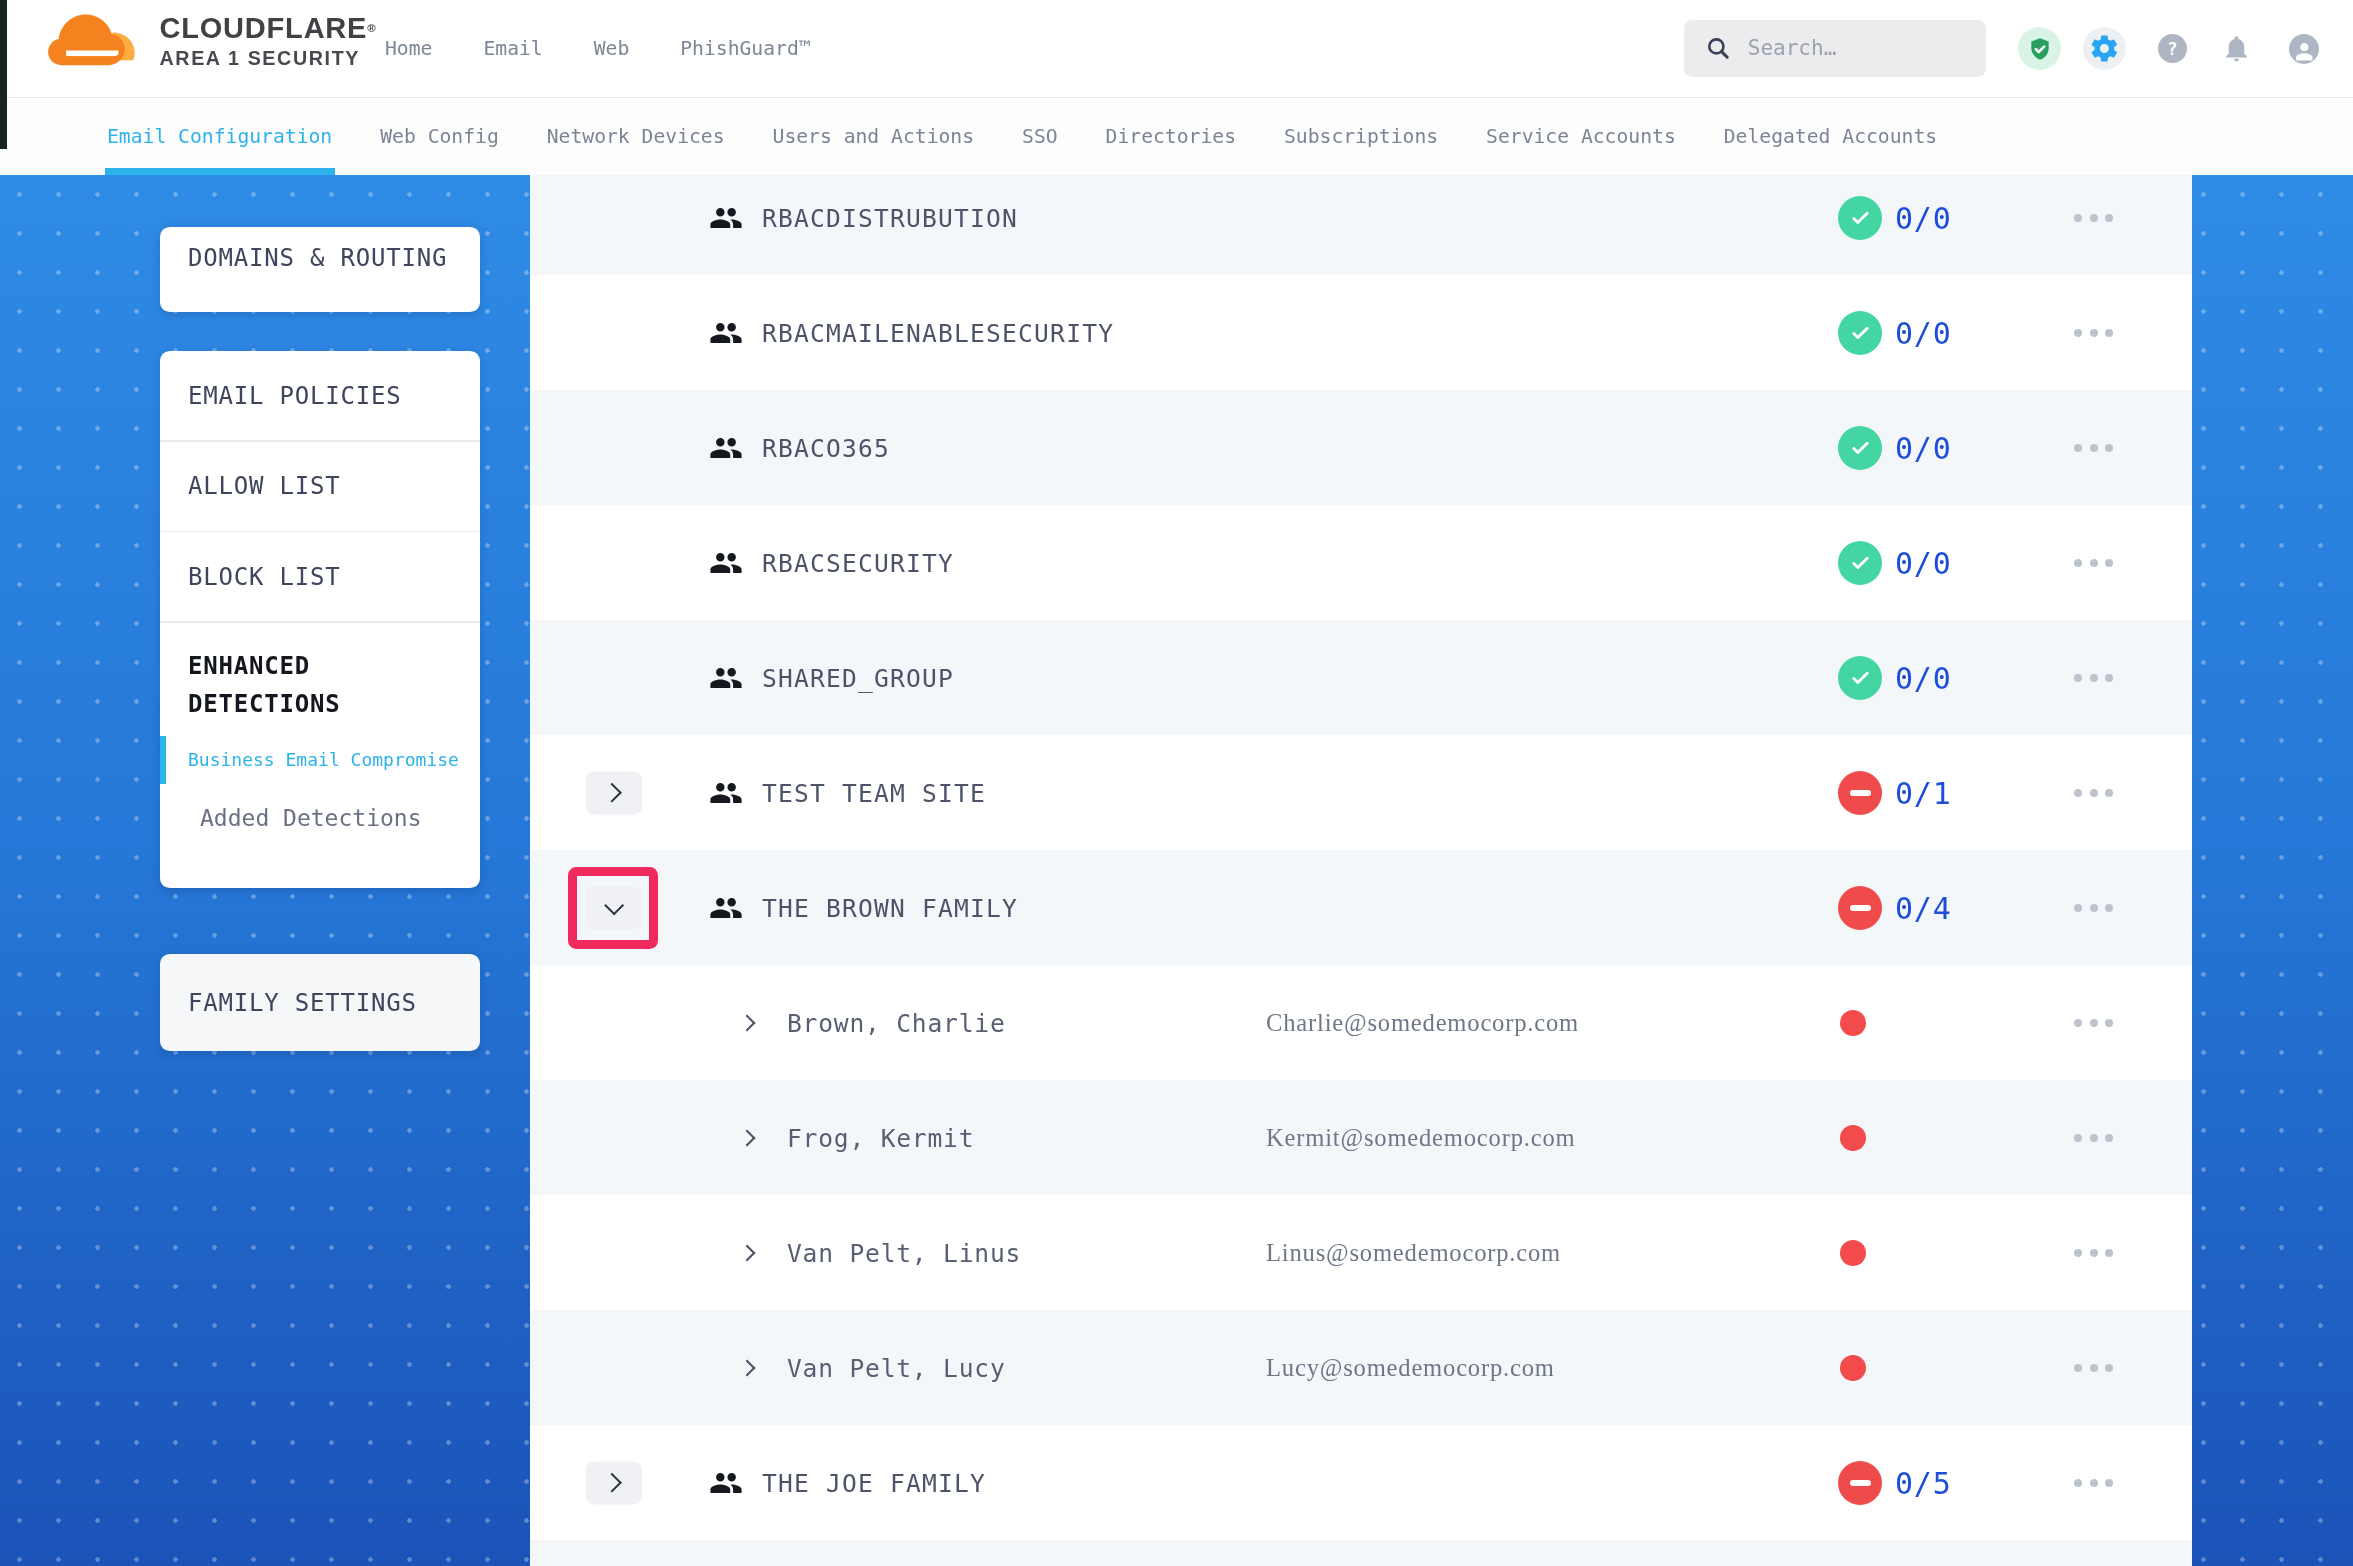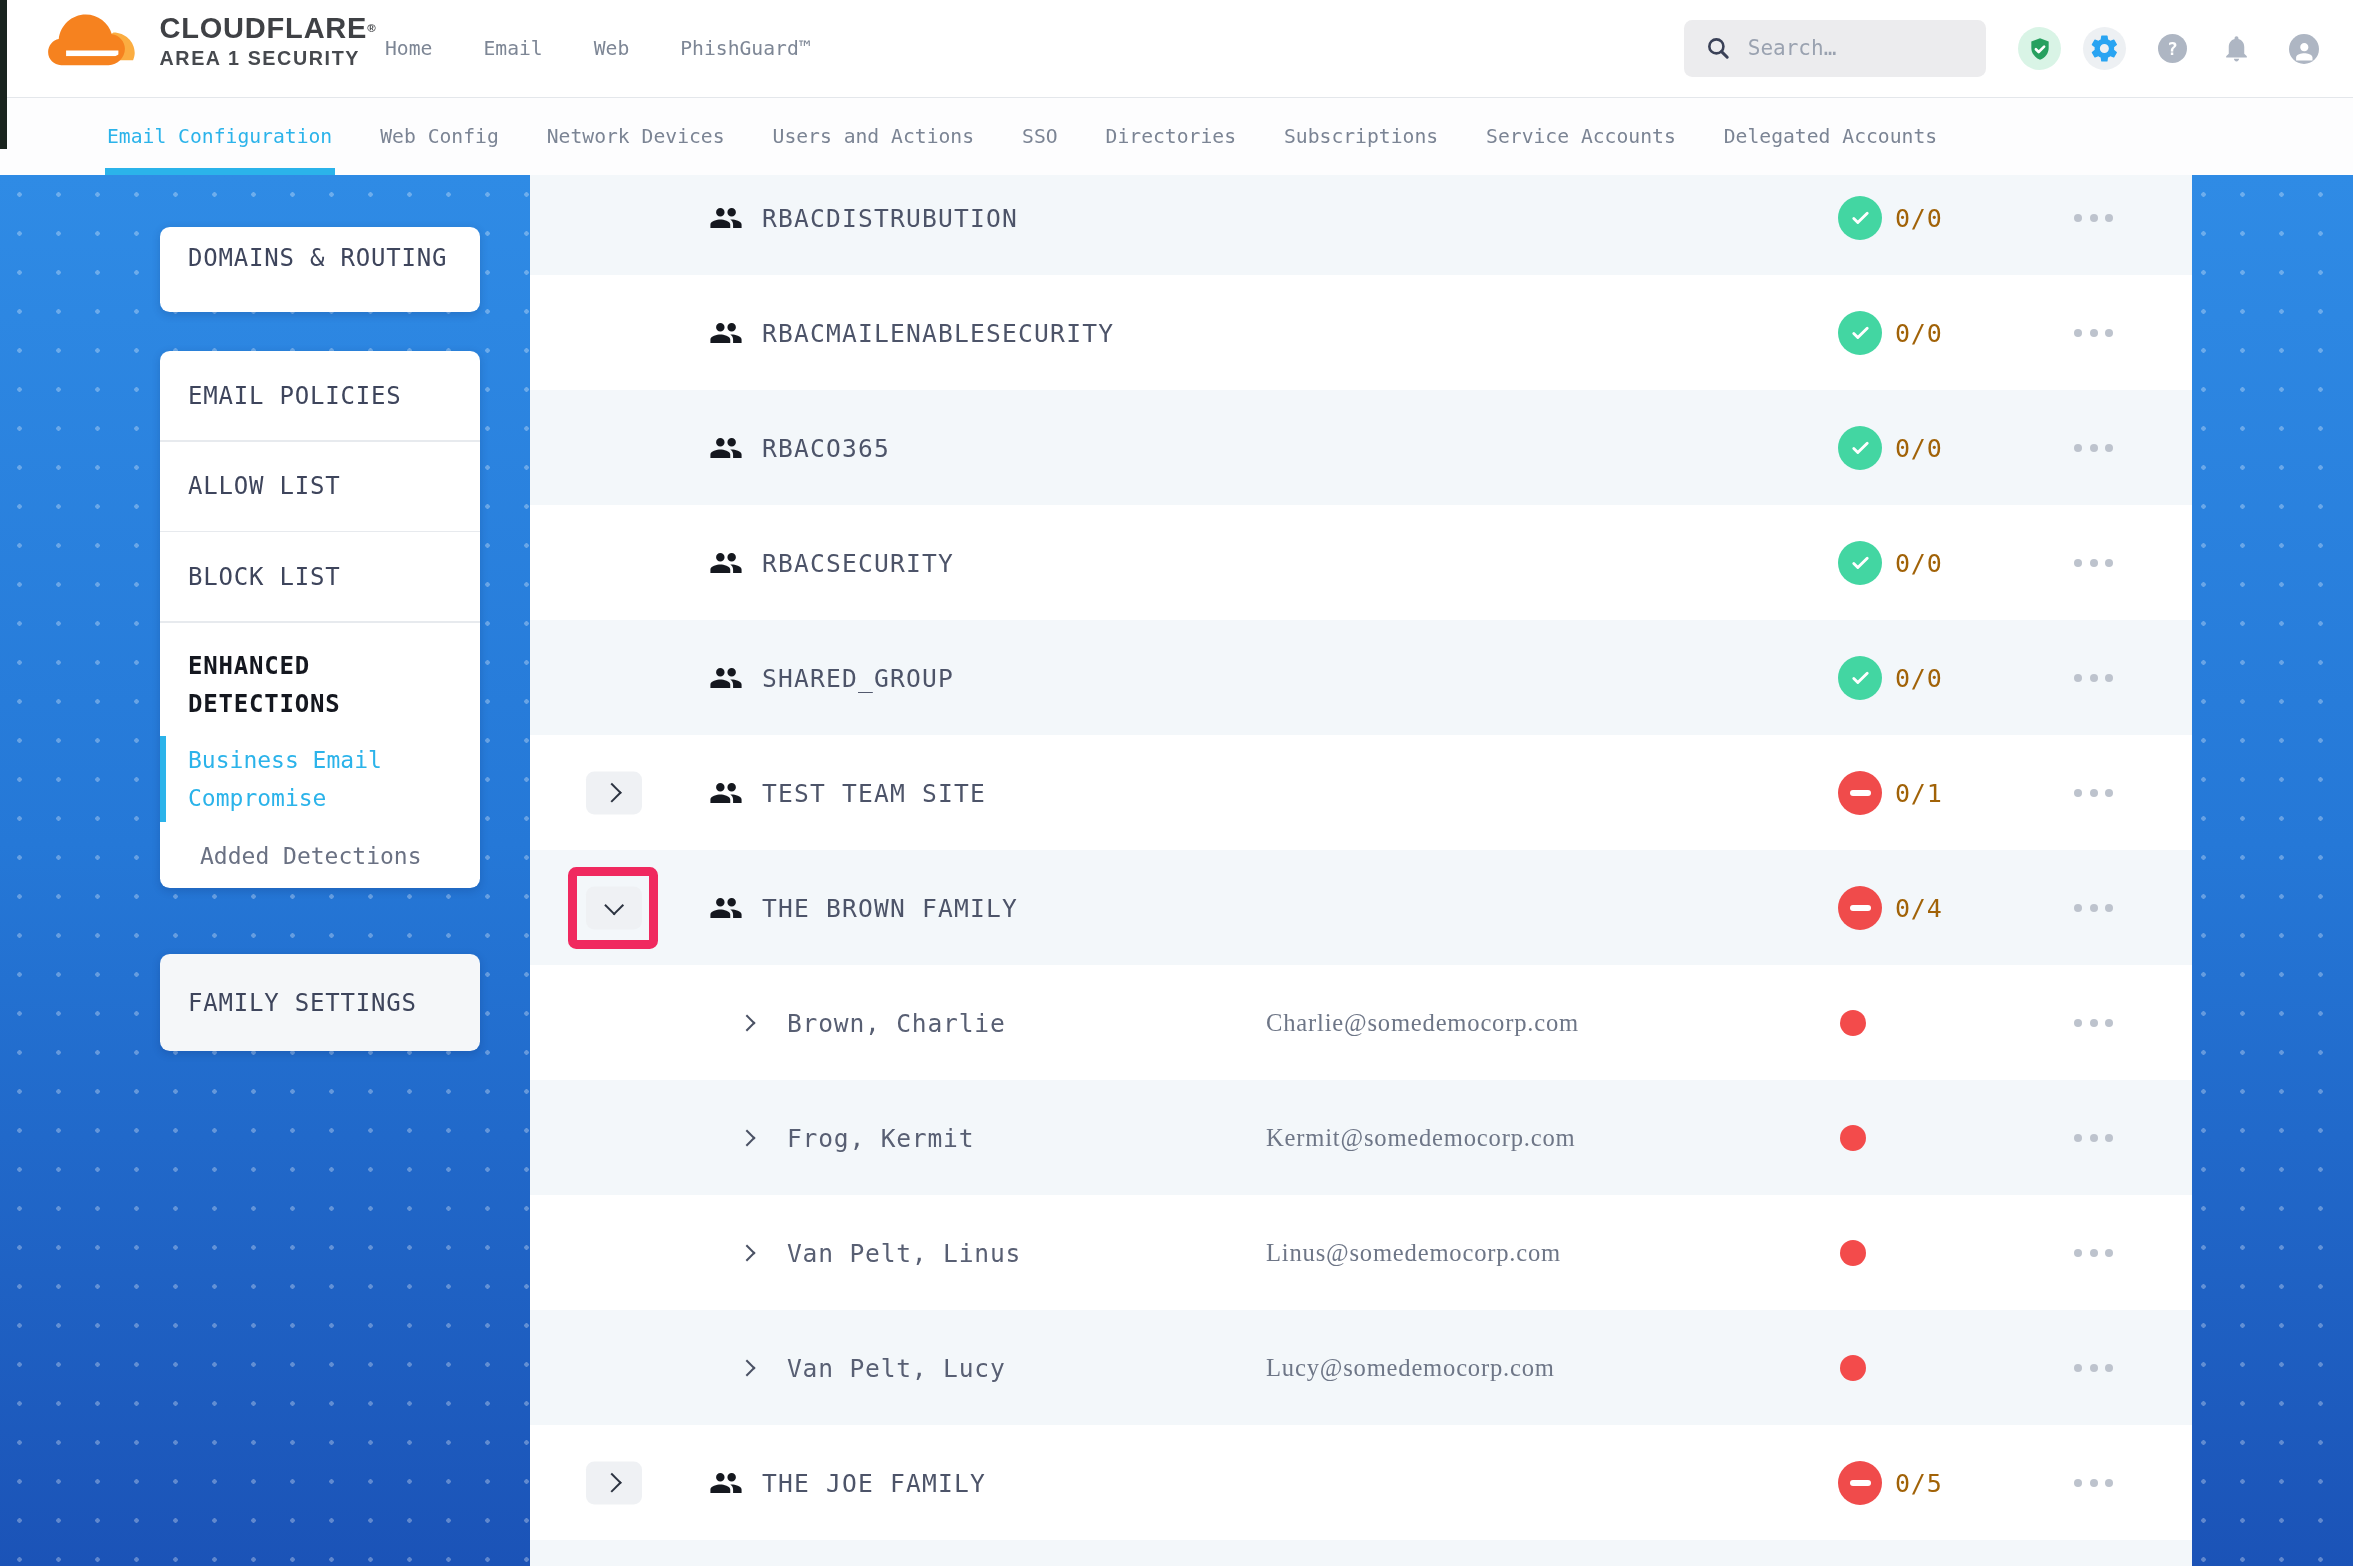--- a/index.html
+++ b/index.html
@@ -56,21 +56,21 @@
   .side-card.c2{top:176px;height:537px;}
   .side-card.c3{top:779px;height:97px;background:#f5f7f9;}
   .side-header{font-size:24px;color:#3e455c;letter-spacing:0.8px;padding-left:28px;display:flex;
                align-items:center;cursor:pointer;}
   .c1 .side-header{height:61px;}
   .c3 .side-header{height:97px;}
   .c2 .side-header{height:89px;}
   .side-div{height:1.6px;background:#e7eaee;}
   .side-section{padding:24.6px 24.6px 0 28px;font-weight:bold;font-size:24px;color:#14171f;
                 line-height:38px;letter-spacing:0.8px;}
-  .side-active{position:relative;margin-top:18px;padding-left:28px;font-size:23px;color:#2bb3ea;
+  .side-active{position:relative;margin-top:18px;padding-left:28px;font-size:18px;color:#2bb3ea;
                line-height:38px;cursor:pointer;}
   .side-bar{position:absolute;left:0;top:-4.9px;bottom:-4.9px;width:5.7px;background:#2bb3ea;}
   .side-item{margin-top:23px;padding-left:40px;font-size:23px;color:#6a7183;line-height:33px;cursor:pointer;}
 
   
   .row{position:relative;height:115px;}
   .row-light{background:#f3f7fa;}
   .row-white{background:#ffffff;}
   .vc{position:absolute;top:50%;transform:translateY(-50%);}
   .expand-btn{left:56px;width:56px;height:43px;border-radius:8.2px;background:#eff1f4;cursor:pointer;
@@ -85,21 +85,21 @@
   .m-chev{left:211px;width:9.8px;height:9.8px;border-right:2.5px solid #4a5164;border-bottom:2.5px solid #4a5164;
           transform:translateY(-50%) rotate(-45deg);}
   .m-name{left:257px;font-size:24.6px;color:#585f73;letter-spacing:0.8px;white-space:nowrap;}
   .m-email{left:736px;font-size:24.6px;color:#6e7687;letter-spacing:0.8px;white-space:nowrap;font-family:Liberation Serif, serif;}
   .badge{left:1308px;width:44px;height:44px;border-radius:50%;display:flex;align-items:center;
          justify-content:center;}
   .badge.ok{background:#43d6a2;}
   .badge.bad{background:#f04b4b;}
   .badge .minus{width:21px;height:5.7px;border-radius:3.3px;background:#fff;}
   .m-dot{left:1310px;width:26px;height:26px;border-radius:50%;background:#f34b4b;}
-  .g-count{left:1365px;font-size:25px;color:#a16207;letter-spacing:0.8px;}
+  .g-count{left:1365px;font-size:30px;color:#1d4ed8;letter-spacing:0.8px;}
   .dots{left:1544px;display:flex;gap:7.4px;cursor:pointer;}
   .dots span{width:8.2px;height:8.2px;border-radius:50%;background:#bdc3cd;display:block;}
 </style>
 </head>
 <body>
 
 <div id="app">
   <div class="edge-strip"></div>
 
   <div class="topbar">

